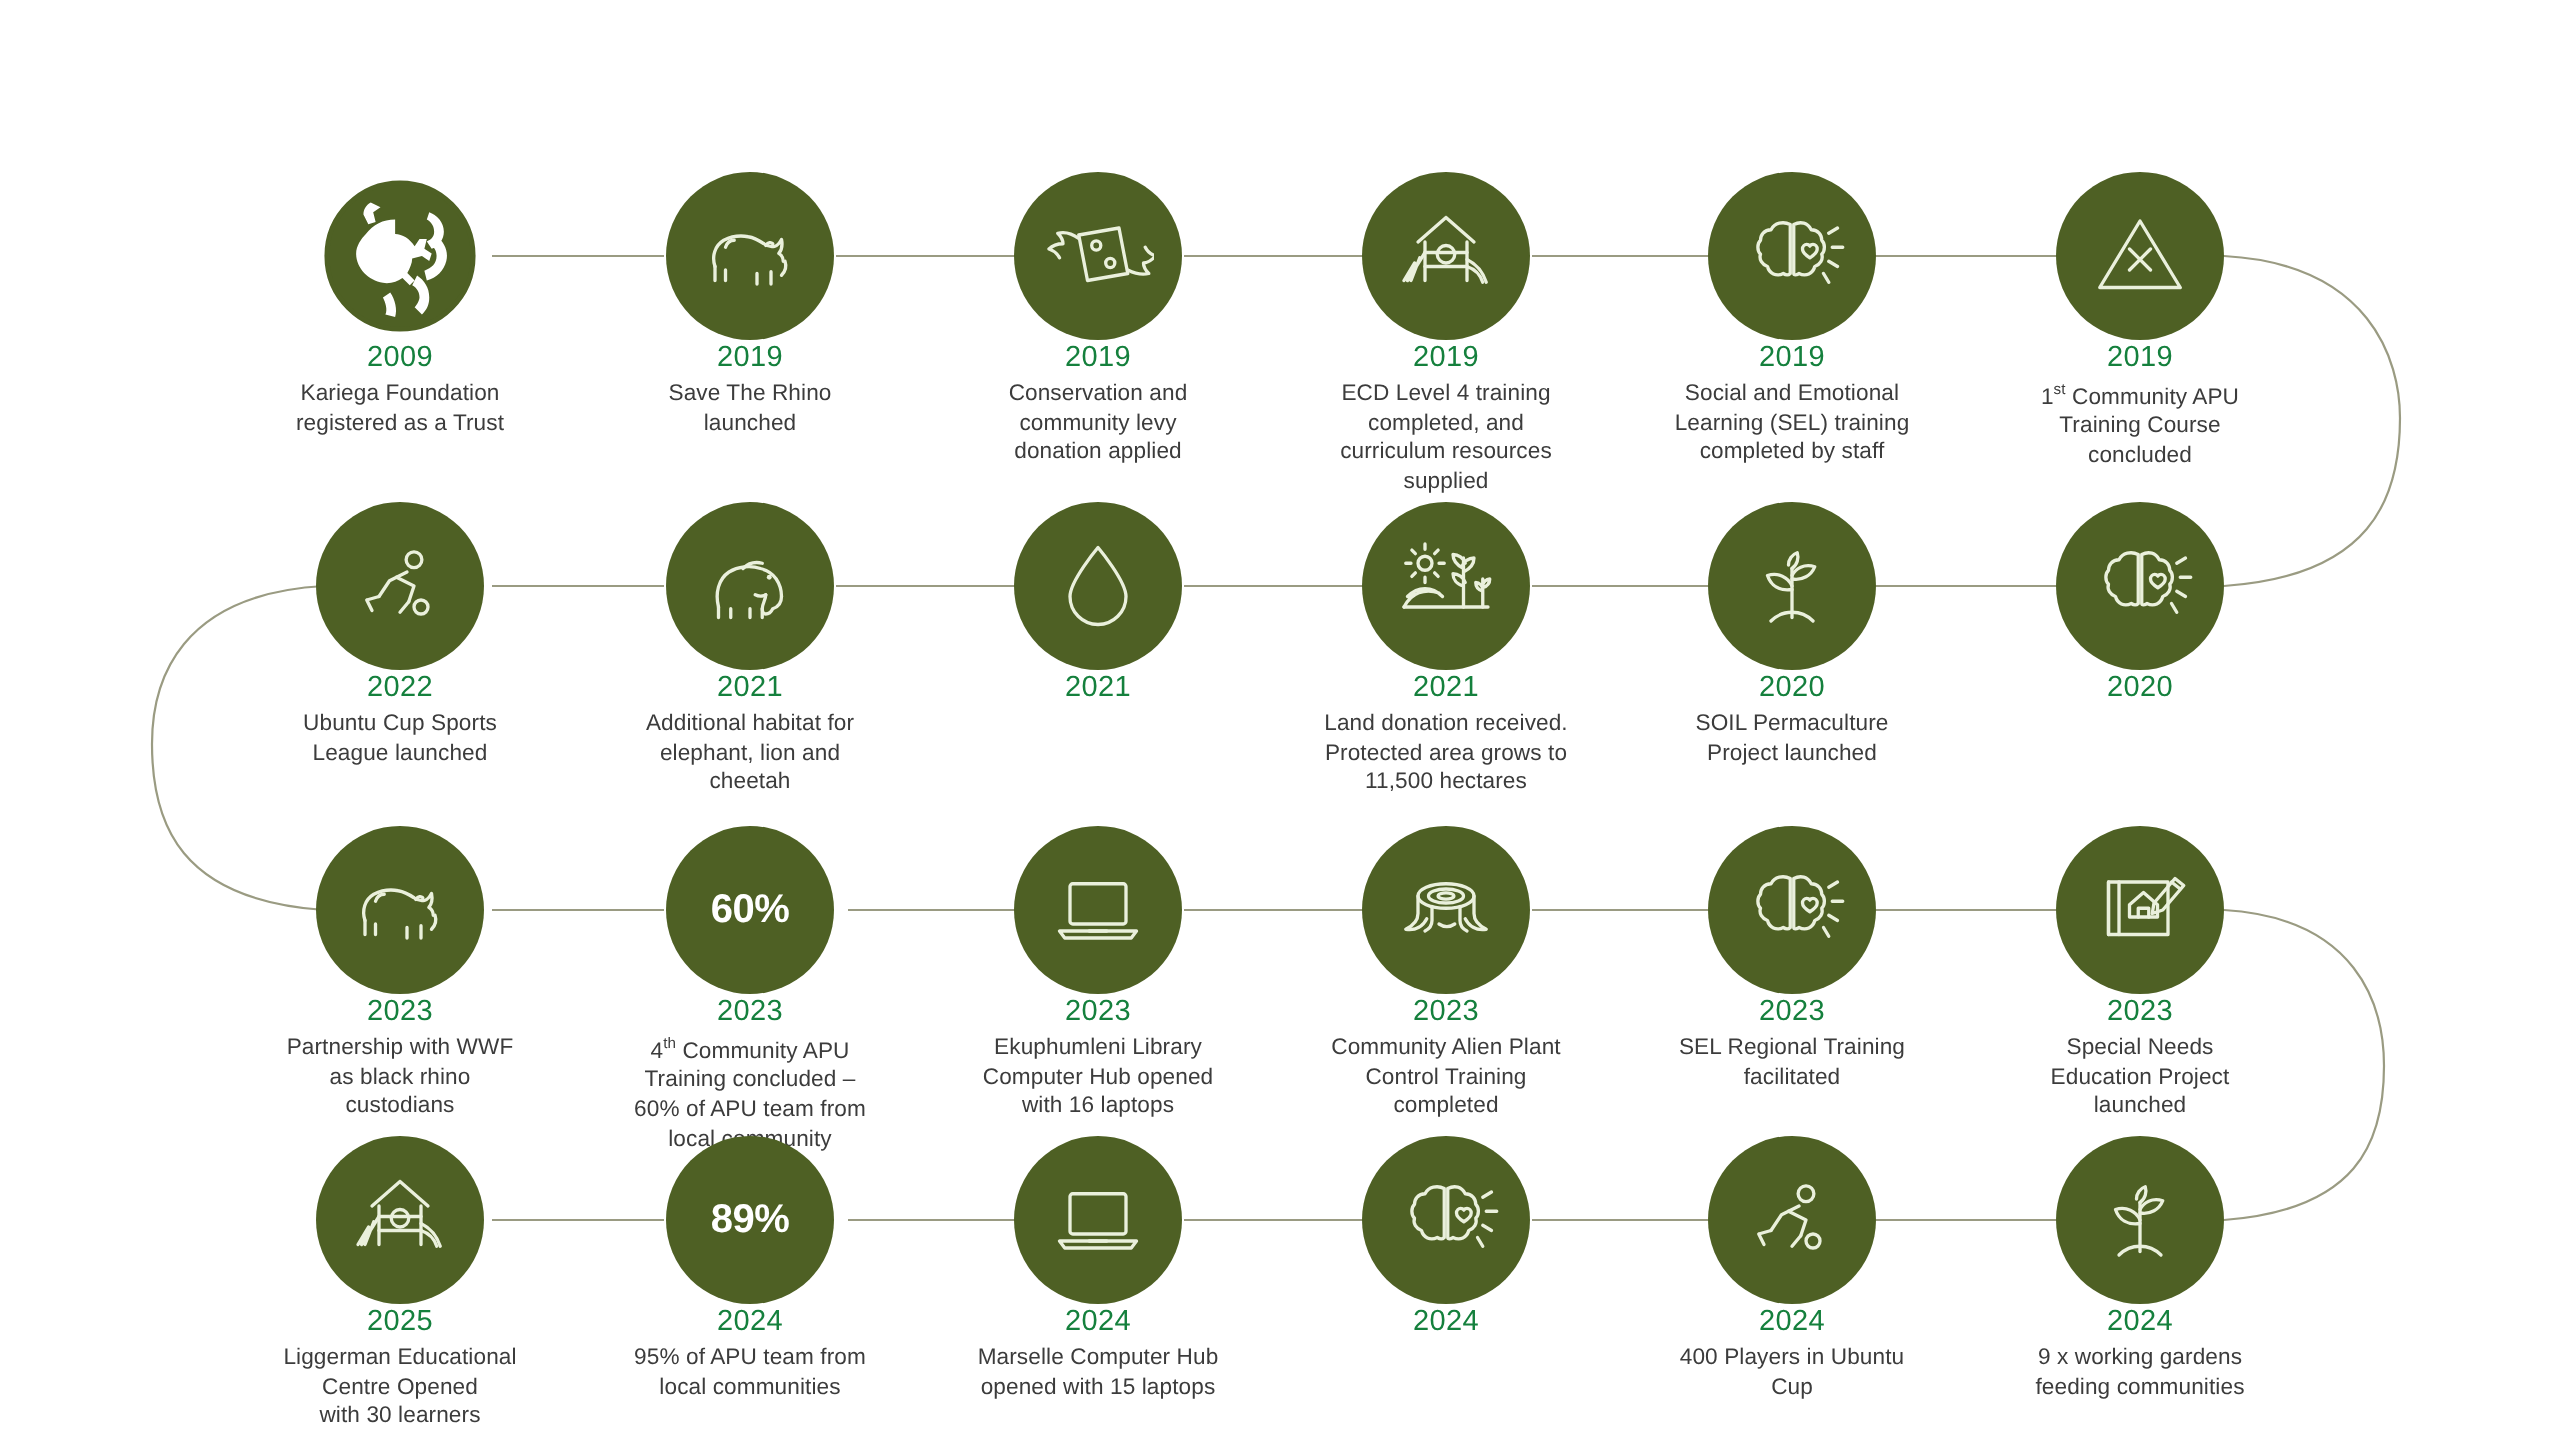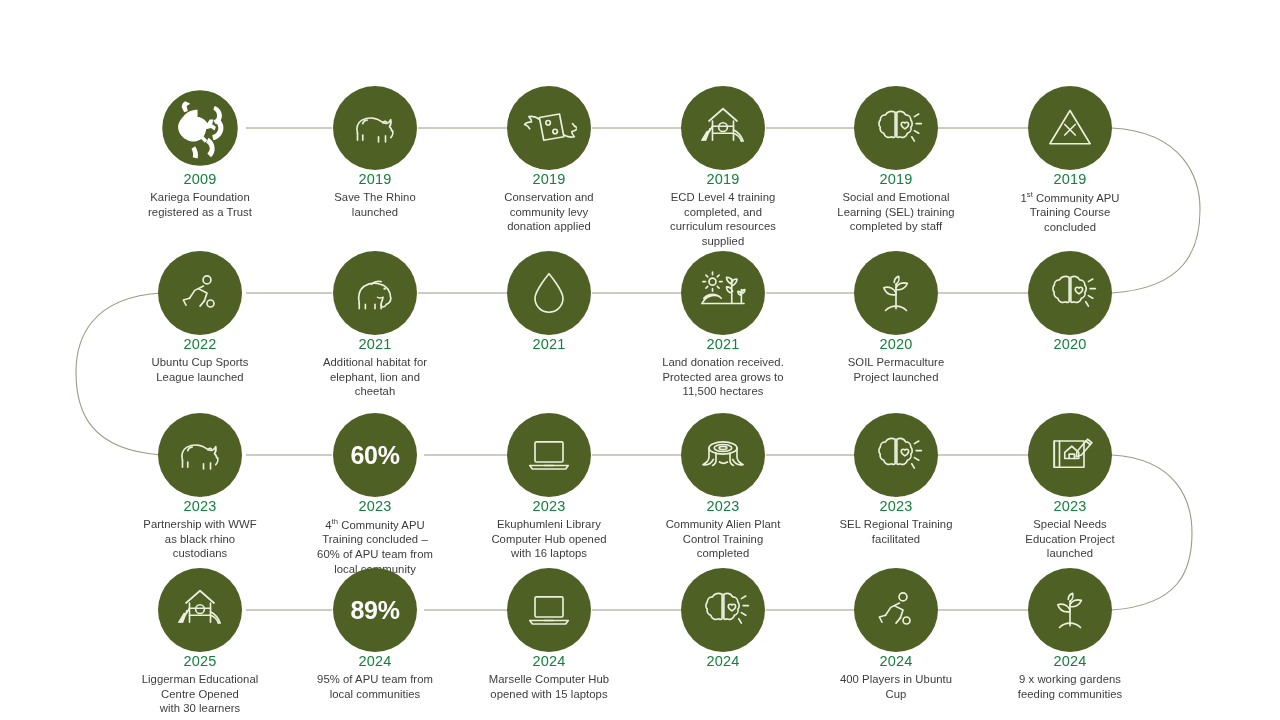--- a/index.html
+++ b/index.html
@@ -40,21 +40,21 @@
     display: flex;
     align-items: center;
     justify-content: center;
     position: relative;
     overflow: hidden;
   }
   .circle.logo { background: #ffffff; }
   .circle svg { display: block; }
   .pct {
     color: #ffffff;
-    font-size: 25px;
+    font-size: 20px;
     font-weight: bold;
     letter-spacing: -0.3px;
     line-height: 1;
   }
   .year {
     margin-top: 1px;
     font-size: 14.5px;
     color: #15803d;
     letter-spacing: 0.2px;
     line-height: 1.15;

